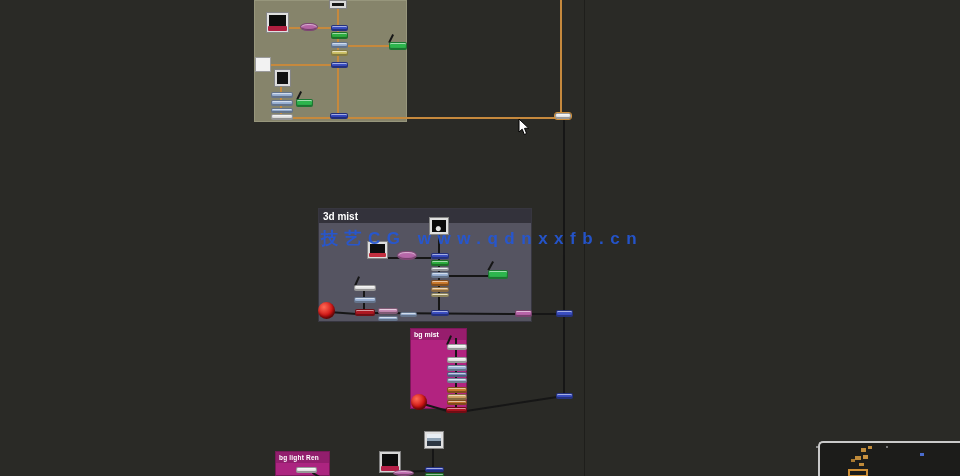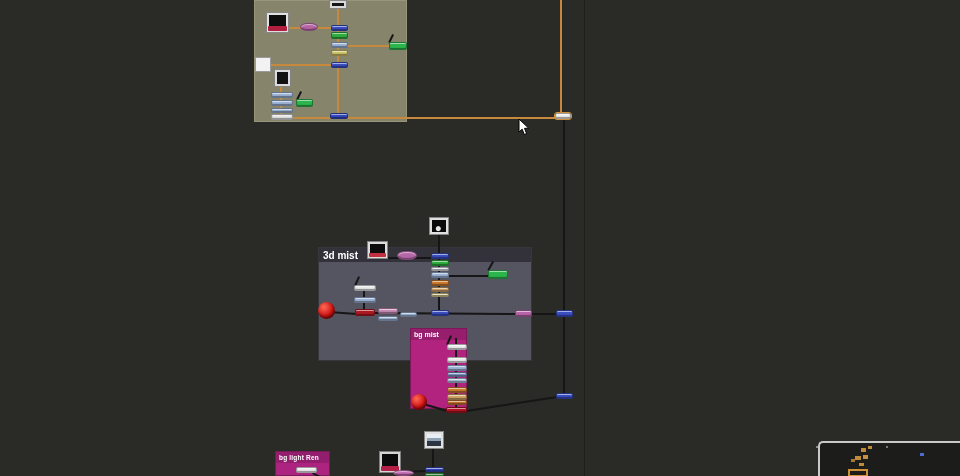--- a/index.html
+++ b/index.html
@@ -1,21 +1,21 @@
 <!DOCTYPE html>
 <html><head>
 <meta charset="utf-8">
 <style>
   html,body{margin:0;padding:0;background:#1b1b19;}
   #canvas{position:relative;width:960px;height:476px;background:#2a2a26;overflow:hidden;
           font-family:"Liberation Sans",sans-serif;}
   #gridline{position:absolute;z-index:0;}
   .backdrop{position:absolute;box-sizing:border-box;z-index:1;}
   #bd0{border:1px solid rgba(205,203,175,0.25);}
-  #bd1{border:1px solid rgba(0,0,0,0.35);margin-top:39px;}
+  #bd1{border:1px solid rgba(0,0,0,0.35);}
   #bd2,#bd3{border:1px solid rgba(0,0,0,0.3);}
   .bd-header{position:absolute;top:0;left:0;right:0;display:flex;align-items:center;padding-left:4px;}
   #bd1 .bd-header{height:14px;}
   #bd2 .bd-header,#bd3 .bd-header{height:11px;padding-left:3px;}
   .bd-label{color:#ffffff;font-weight:bold;white-space:nowrap;}
   #bd1 .bd-label{font-size:10px;}
   #bd2 .bd-label{font-size:7px;}
   #bd3 .bd-label{font-size:6.5px;letter-spacing:0.2px;}
   .wire{position:absolute;transform-origin:0 0;z-index:2;}
   .node{position:absolute;box-sizing:border-box;z-index:3;}
@@ -159,20 +159,21 @@
         <div class="stripe" style="background: rgb(180, 31, 71); height: 5px;"></div>
       </div>
       <div class="node oval" style="left: 393px; top: 470px; width: 21px; height: 6px; background: rgb(192, 106, 176);"></div>
       <div class="node thumb" style="left: 424px; top: 431px; width: 20px; height: 18px; background: rgb(224, 224, 224);">
         <div class="img" style="background: linear-gradient(rgb(232, 238, 244) 0px, rgb(232, 238, 244) 35%, rgb(143, 163, 181) 35%, rgb(143, 163, 181) 55%, rgb(44, 54, 66) 55%, rgb(44, 54, 66) 100%);"></div>
       </div>
       <div class="node bar" style="left: 425px; top: 467px; width: 19px; height: 5px; background: rgb(51, 70, 189);"></div>
       <div class="node bar" style="left: 425px; top: 473px; width: 19px; height: 3px; background: rgb(45, 174, 63);"></div>
     </div>
 
+  <div id="watermark" style="color: rgb(36, 87, 214);">技艺CG  www.qdnxxfb.cn</div>
 
   <div id="minimap" style="left: 818px; top: 441px; width: 142px; height: 35px; background: rgb(28, 28, 26); border-top-color: rgb(201, 201, 201); border-left-color: rgb(201, 201, 201);">
       <div style="position: absolute; left: 41px; top: 5px; width: 5px; height: 4px; background: rgb(191, 138, 58);"></div>
       <div style="position: absolute; left: 48px; top: 3px; width: 4px; height: 3px; background: rgb(191, 138, 58);"></div>
       <div style="position: absolute; left: 35px; top: 13px; width: 6px; height: 4px; background: rgb(191, 138, 58);"></div>
       <div style="position: absolute; left: 43px; top: 12px; width: 5px; height: 4px; background: rgb(199, 144, 64);"></div>
       <div style="position: absolute; left: 39px; top: 20px; width: 5px; height: 3px; background: rgb(191, 138, 58);"></div>
       <div style="position: absolute; left: 31px; top: 16px; width: 4px; height: 3px; background: rgb(168, 120, 48);"></div>
       <div style="position: absolute; left: 100px; top: 10px; width: 4px; height: 3px; background: rgb(74, 108, 204);"></div>
       <div style="position: absolute; left: -4px; top: 3px; width: 2px; height: 2px; background: rgb(138, 138, 138);"></div>

